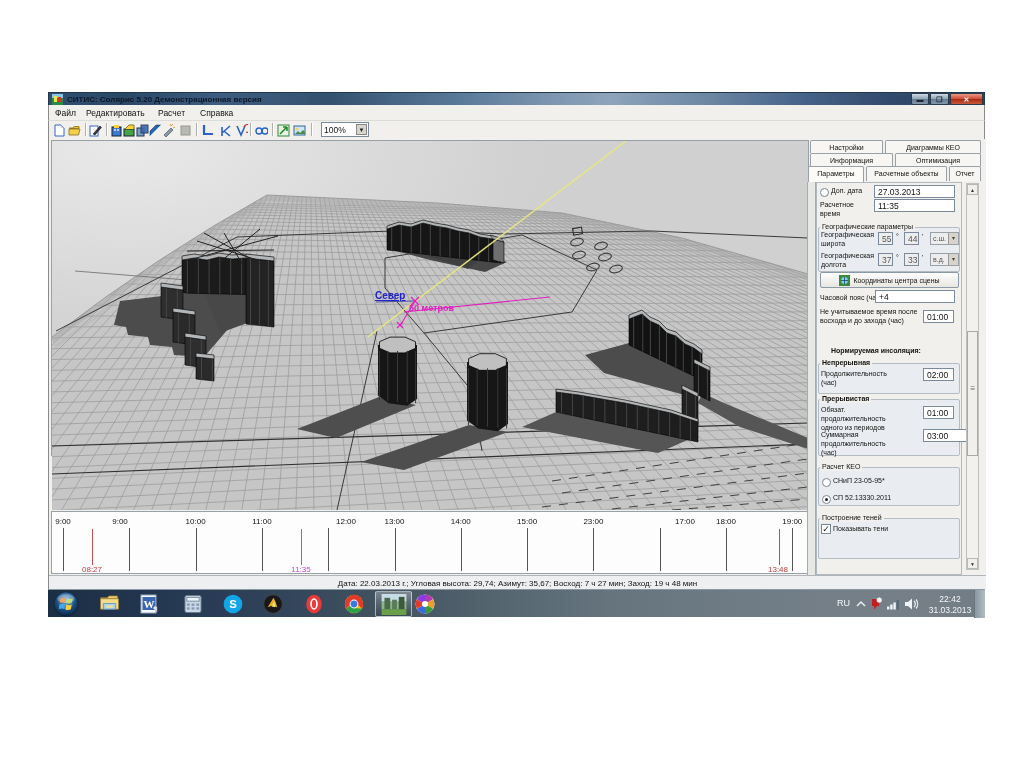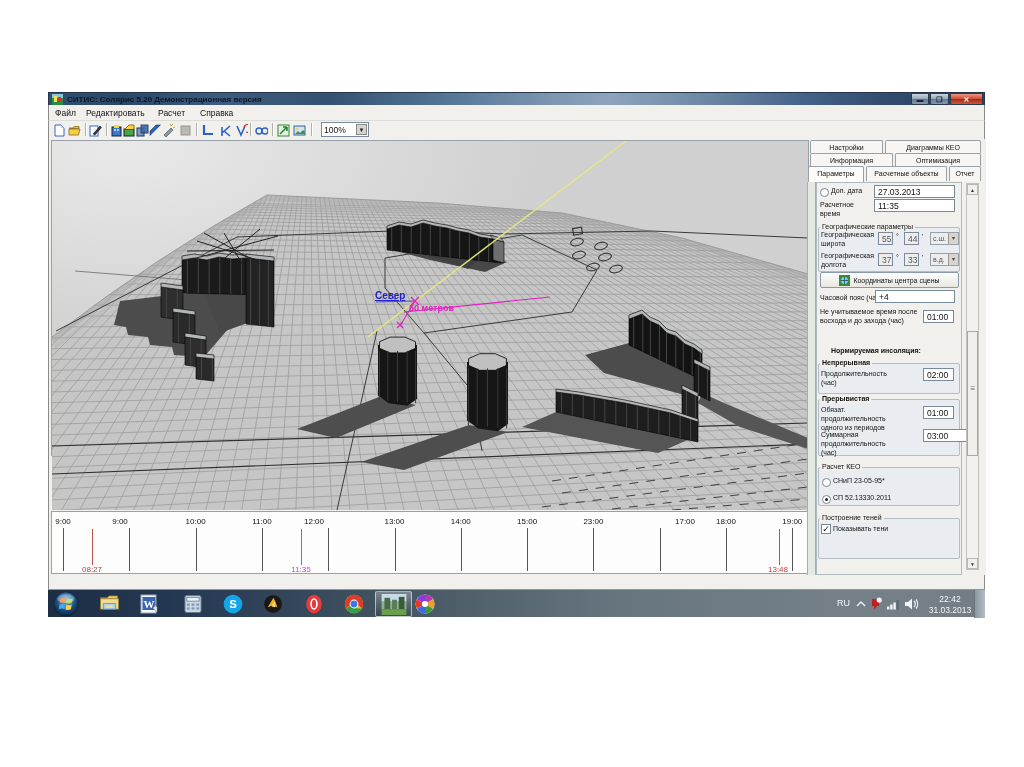--- a/index.html
+++ b/index.html
@@ -315,21 +315,21 @@
     <div id="timeline">
       <div class="htick" style="left:11.0px"></div>
 <div class="hlab" style="left:-6.0px">9:00</div>
 <div class="htick" style="left:77.3px"></div>
 <div class="hlab" style="left:51px">9:00</div>
 <div class="htick" style="left:143.6px"></div>
 <div class="hlab" style="left:126.6px">10:00</div>
 <div class="htick" style="left:209.9px"></div>
 <div class="hlab" style="left:192.9px">11:00</div>
 <div class="htick" style="left:276.2px"></div>
-<div class="hlab" style="left:245px">12:00</div>
+<div class="hlab" style="left:277px">12:00</div>
 <div class="htick" style="left:342.5px"></div>
 <div class="hlab" style="left:325.5px">13:00</div>
 <div class="htick" style="left:408.8px"></div>
 <div class="hlab" style="left:391.8px">14:00</div>
 <div class="htick" style="left:475.1px"></div>
 <div class="hlab" style="left:458.1px">15:00</div>
 <div class="htick" style="left:541.4px"></div>
 <div class="hlab" style="left:524.4px">23:00</div>
 <div class="htick" style="left:607.7px"></div>
 <div class="hlab" style="left:616px">17:00</div>
@@ -401,20 +401,23 @@
 <div class="gbox" style="left:1px;top:335px;width:142px;height:41px"></div>
 <div class="plab gl" style="left:3px;top:330px">Построение теней</div>
 <div class="chk" style="left:4px;top:341px">✓</div>
 <div class="plab" style="left:16px;top:341px">Показывать тени</div>
     </div>
     <div id="pscroll">
       <div class="sarr" style="top:0">▲</div>
       <div class="sthumb"></div>
       <div class="sarr" style="bottom:0">▼</div>
     </div>
+    <div id="statusbar">
+        <div class="st">Дата: 22.03.2013 г.; Угловая высота: 29,74; Азимут: 35,67; Восход: 7 ч 27 мин; Заход: 19 ч 48 мин</div>
+      </div>
   </div>
   <div id="taskbar">
     <div class="orb"><svg width="26" height="26" viewBox="0 0 27 27">
 <defs>
             <radialGradient id="ob" cx="0.5" cy="0.35" r="0.7">
               <stop offset="0" stop-color="#7ab8e8"></stop>
               <stop offset="0.55" stop-color="#1d4d7d"></stop>
               <stop offset="1" stop-color="#0a2038"></stop>
             </radialGradient>
           </defs>

